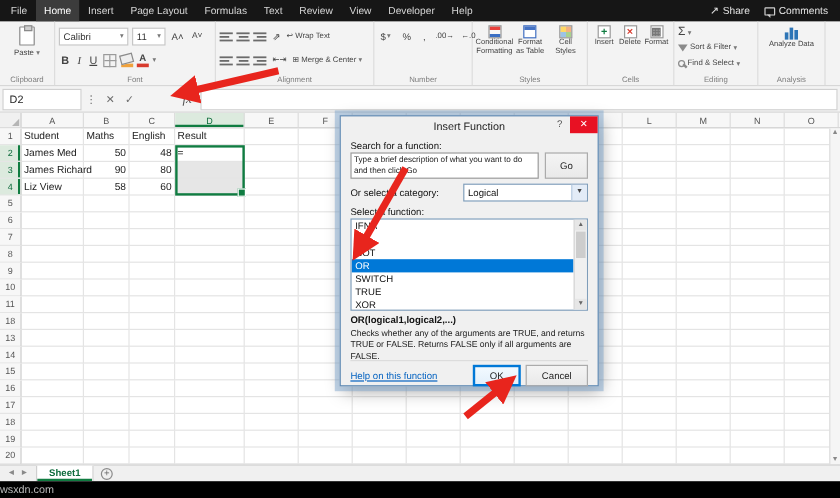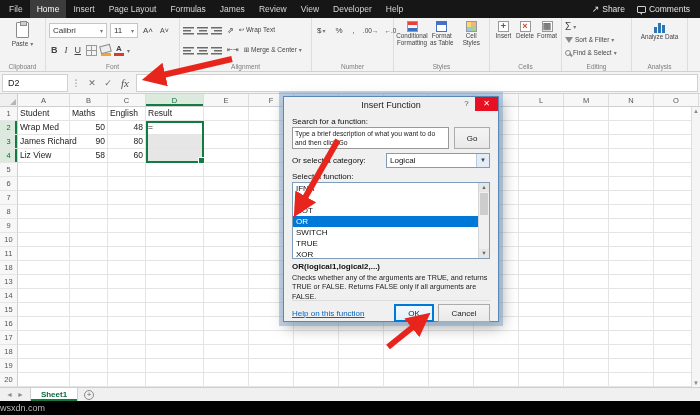--- a/index.html
+++ b/index.html
@@ -78,21 +78,21 @@
   .i-analyze i { display:block; width:3px; background:#2e75b6; }
   .sigma { font-size:10px; color:#444; }
 
   
   .formula-bar { position:absolute; top:72px; left:0; width:700px; height:22px; background:#f3f3f3;
     border-bottom:1px solid #d0d0d0; display:flex; align-items:center; }
   .name-box { width:66px; height:18px; margin-left:2px; background:#fff; border:1px solid #d0d0d0;
     font-size:9px; color:#222; display:flex; align-items:center; padding-left:5px; }
   .fb-btn { width:16px; text-align:center; font-size:9px; color:#6d6d6d; }
   .fb-btn.check { color:#6d6d6d; }
-  .fx { font-style:italic; font-family:"Liberation Serif",serif; font-size:11px; color:#555; width:18px; text-align:center; }
+  .fx { font-style:italic; font-family:"Liberation Serif",serif; font-size:11px; color:#555; width:18px; text-align:center;margin-left:31px; }
   .formula-input { flex:1; height:18px; background:#fff; border:1px solid #d0d0d0; margin:0 2px 0 2px;
     font-size:9px; color:#222; display:flex; align-items:center; padding-left:4px; }
 
   
   .grid { position:absolute; top:94px; left:0; width:700px; height:293px; background:#fff; overflow:hidden; }
   #col-headers { display:flex; height:13px; background:#f7f7f7; border-bottom:1px solid #cfcfcf;
     font-size:7.5px; color:#555; }
   .corner { width:18px; background:#f0f0f0; border-right:1px solid #cfcfcf; position:relative; }
   .corner::after { content:""; position:absolute; right:1px; bottom:1px; width:0; height:0;
     border-left:6px solid transparent; border-bottom:6px solid #b5b5b5; }
@@ -178,21 +178,21 @@
 
 <div id="app">
 
   <div class="menubar">
     <div id="menu-tabs">
         <div class="menu-tab">File</div>
         <div class="menu-tab active">Home</div>
         <div class="menu-tab">Insert</div>
         <div class="menu-tab">Page Layout</div>
         <div class="menu-tab">Formulas</div>
-        <div class="menu-tab">James</div>
+        <div class="menu-tab">Text</div>
         <div class="menu-tab">Review</div>
         <div class="menu-tab">View</div>
         <div class="menu-tab">Developer</div>
         <div class="menu-tab">Help</div>
       </div>
     <div class="menubar-right">
       <div class="mb-item">
         <span class="i-share">↗</span>
         <span>Share</span>
       </div>
@@ -385,21 +385,21 @@
           <div class="cell" style="width: 45px;"></div>
           <div class="cell" style="width: 45px;"></div>
           <div class="cell" style="width: 45px;"></div>
           <div class="cell" style="width: 45px;"></div>
           <div class="cell" style="width: 45px;"></div>
           <div class="cell" style="width: 45px;"></div>
           <div class="cell" style="width: 45px;"></div>
         </div>
         <div class="grid-row">
           <div class="row-h hl">2</div>
-          <div class="cell" style="width: 52px;">Wrap Med</div>
+          <div class="cell" style="width: 52px;">James Med</div>
           <div class="cell num" style="width: 38px;">50</div>
           <div class="cell num" style="width: 38px;">48</div>
           <div class="cell active" style="width: 58px;">=</div>
           <div class="cell" style="width: 45px;"></div>
           <div class="cell" style="width: 45px;"></div>
           <div class="cell" style="width: 45px;"></div>
           <div class="cell" style="width: 45px;"></div>
           <div class="cell" style="width: 45px;"></div>
           <div class="cell" style="width: 45px;"></div>
           <div class="cell" style="width: 45px;"></div>

